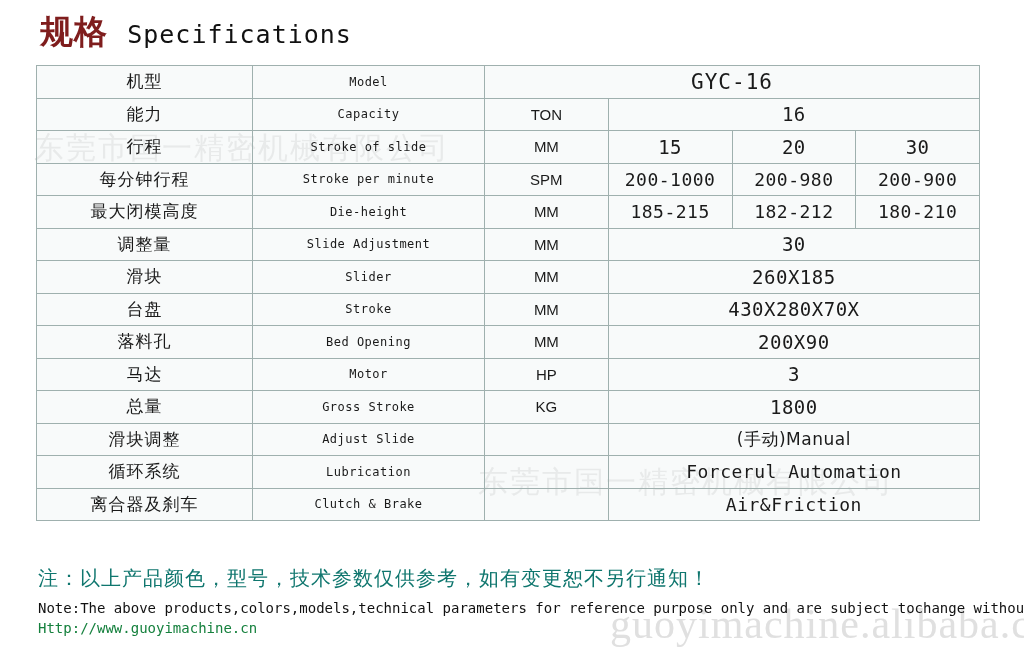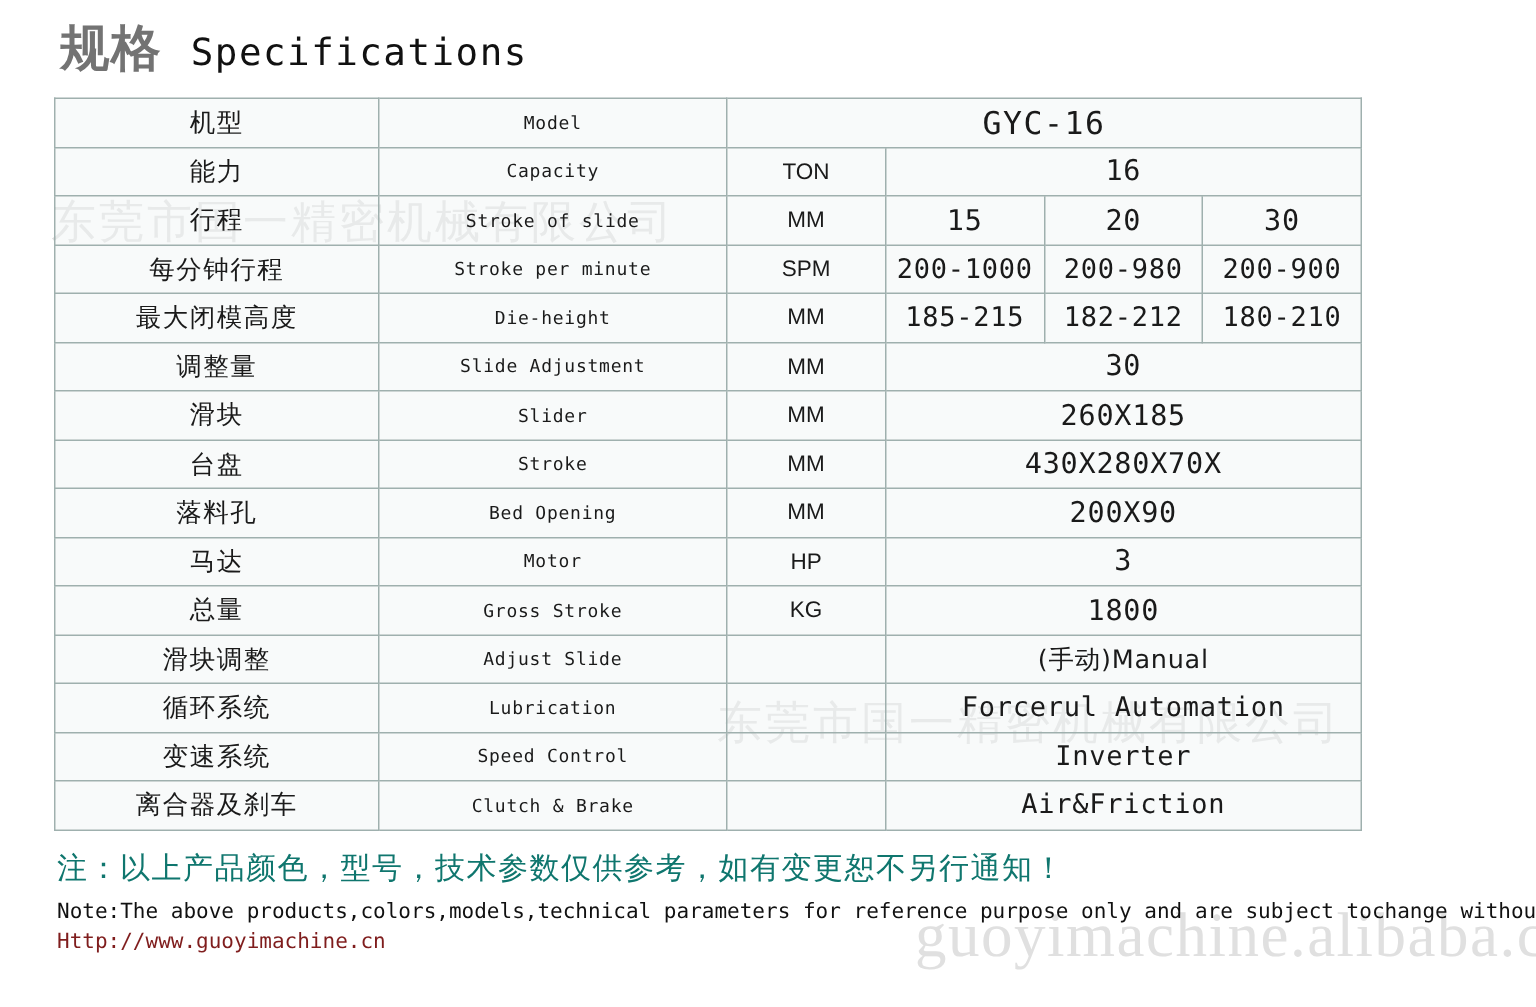--- a/index.html
+++ b/index.html
@@ -46,39 +46,39 @@
 
   
   #title {
     position: absolute;
     left: 40px; top: 10px;
     font-size: 33px;
     line-height: 44px;
     white-space: nowrap;
   }
   #title .cn {
-    color: #737373;
+    color: #7f1d1d;
     font-family: "DejaVu Sans", sans-serif;
     font-weight: bold;
     letter-spacing: 1px;
   }
   #title .en {
     color: #111;
     font-family: "DejaVu Sans Mono", monospace;
     font-weight: normal;
     letter-spacing: 1px;
     margin-left: 10px;
     font-size: 25px;
   }
 
   
   #spec-table {
     position: absolute;
     left: 36px; top: 65px;
-    width: 872px;
+    width: 944px;
     border-collapse: collapse;
     background: transparent;
     table-layout: fixed;
   }
   #spec-table td {
     border: 1px solid #9fb0ae;
     height: 32.5px;
     padding: 0 4px;
     text-align: center;
     vertical-align: middle;
@@ -137,21 +137,21 @@
     font-family: "DejaVu Sans Mono", monospace;
     font-size: 14px;
     color: #111;
     letter-spacing: 0px;
     white-space: nowrap;
   }
   #note-url {
     margin-top: 4px;
     font-family: "DejaVu Sans Mono", monospace;
     font-size: 14px;
-    color: #7f1d1d;
+    color: #15803d;
     white-space: nowrap;
   }
 </style>
 </head>
 <body>
 
 <div id="page">
 
   <div class="wm wm1">东莞市国一精密机械有限公司</div>
   <div class="wm wm2">东莞市国一精密机械有限公司</div>
@@ -241,26 +241,20 @@
           <td class="unit"></td>
           <td class="val cnmix" colspan="3">(手动)Manual</td>
         </tr>
         <tr>
           <td class="cn">循环系统</td>
           <td class="en">Lubrication</td>
           <td class="unit"></td>
           <td class="val " colspan="3">Forcerul Automation</td>
         </tr>
         <tr>
-          <td class="cn">变速系统</td>
-          <td class="en">Speed Control</td>
-          <td class="unit"></td>
-          <td class="val " colspan="3">Inverter</td>
-        </tr>
-        <tr>
           <td class="cn">离合器及刹车</td>
           <td class="en">Clutch &amp; Brake</td>
           <td class="unit"></td>
           <td class="val " colspan="3">Air&amp;Friction</td>
         </tr>
       </tbody>
   </table>
 
   <div id="notes">
     <div id="note-cn">注：以上产品颜色，型号，技术参数仅供参考，如有变更恕不另行通知！</div>

